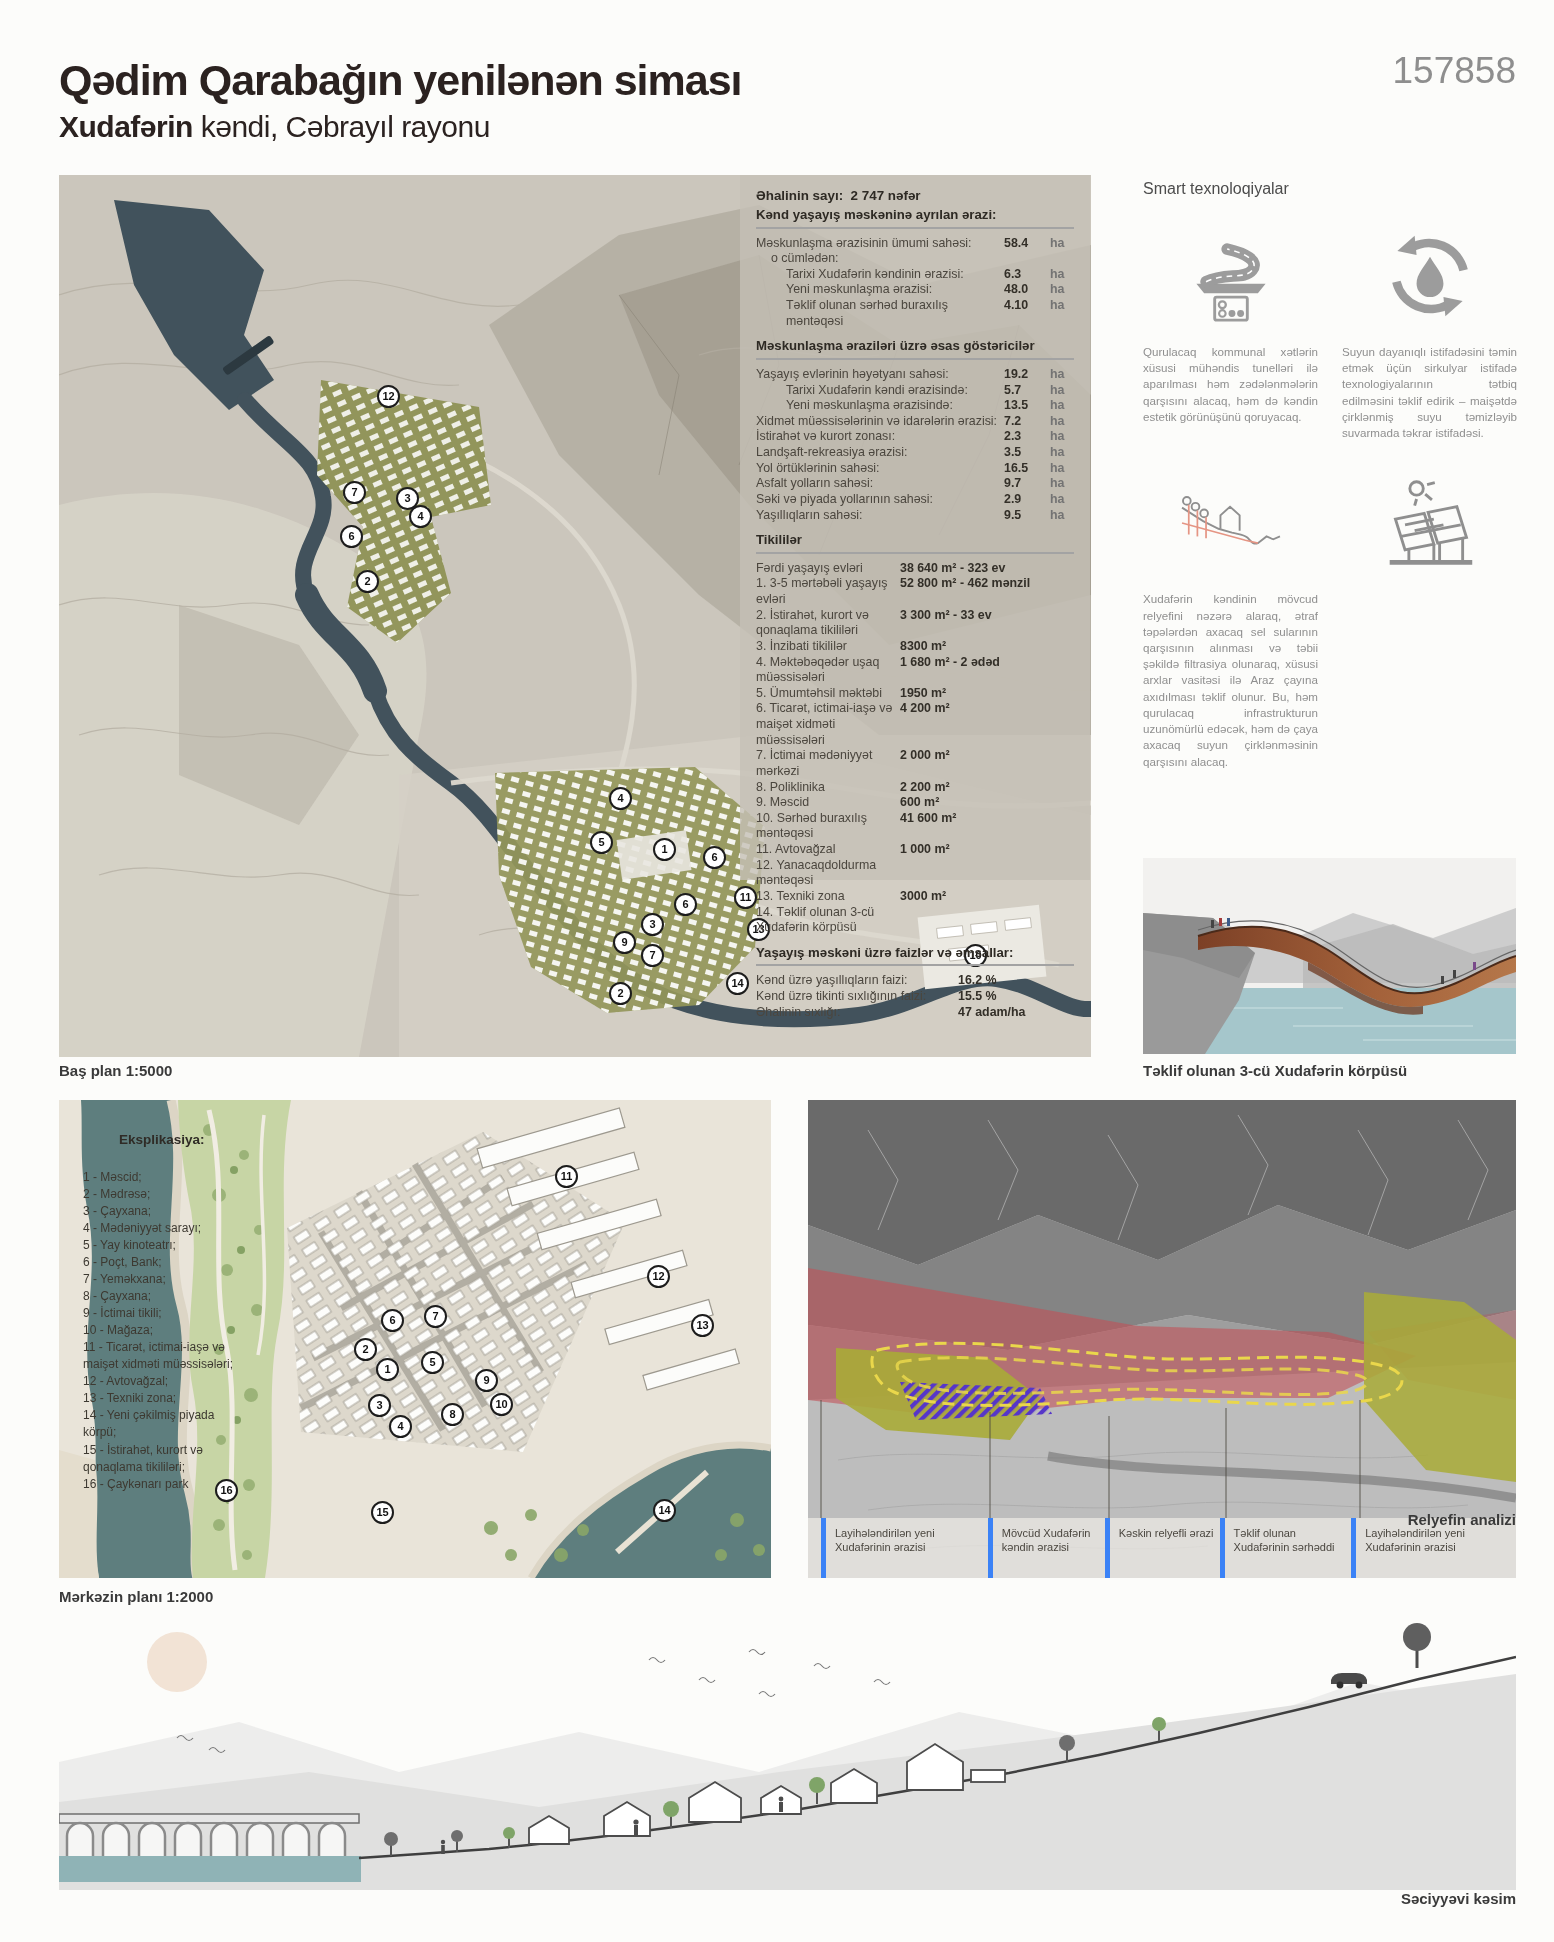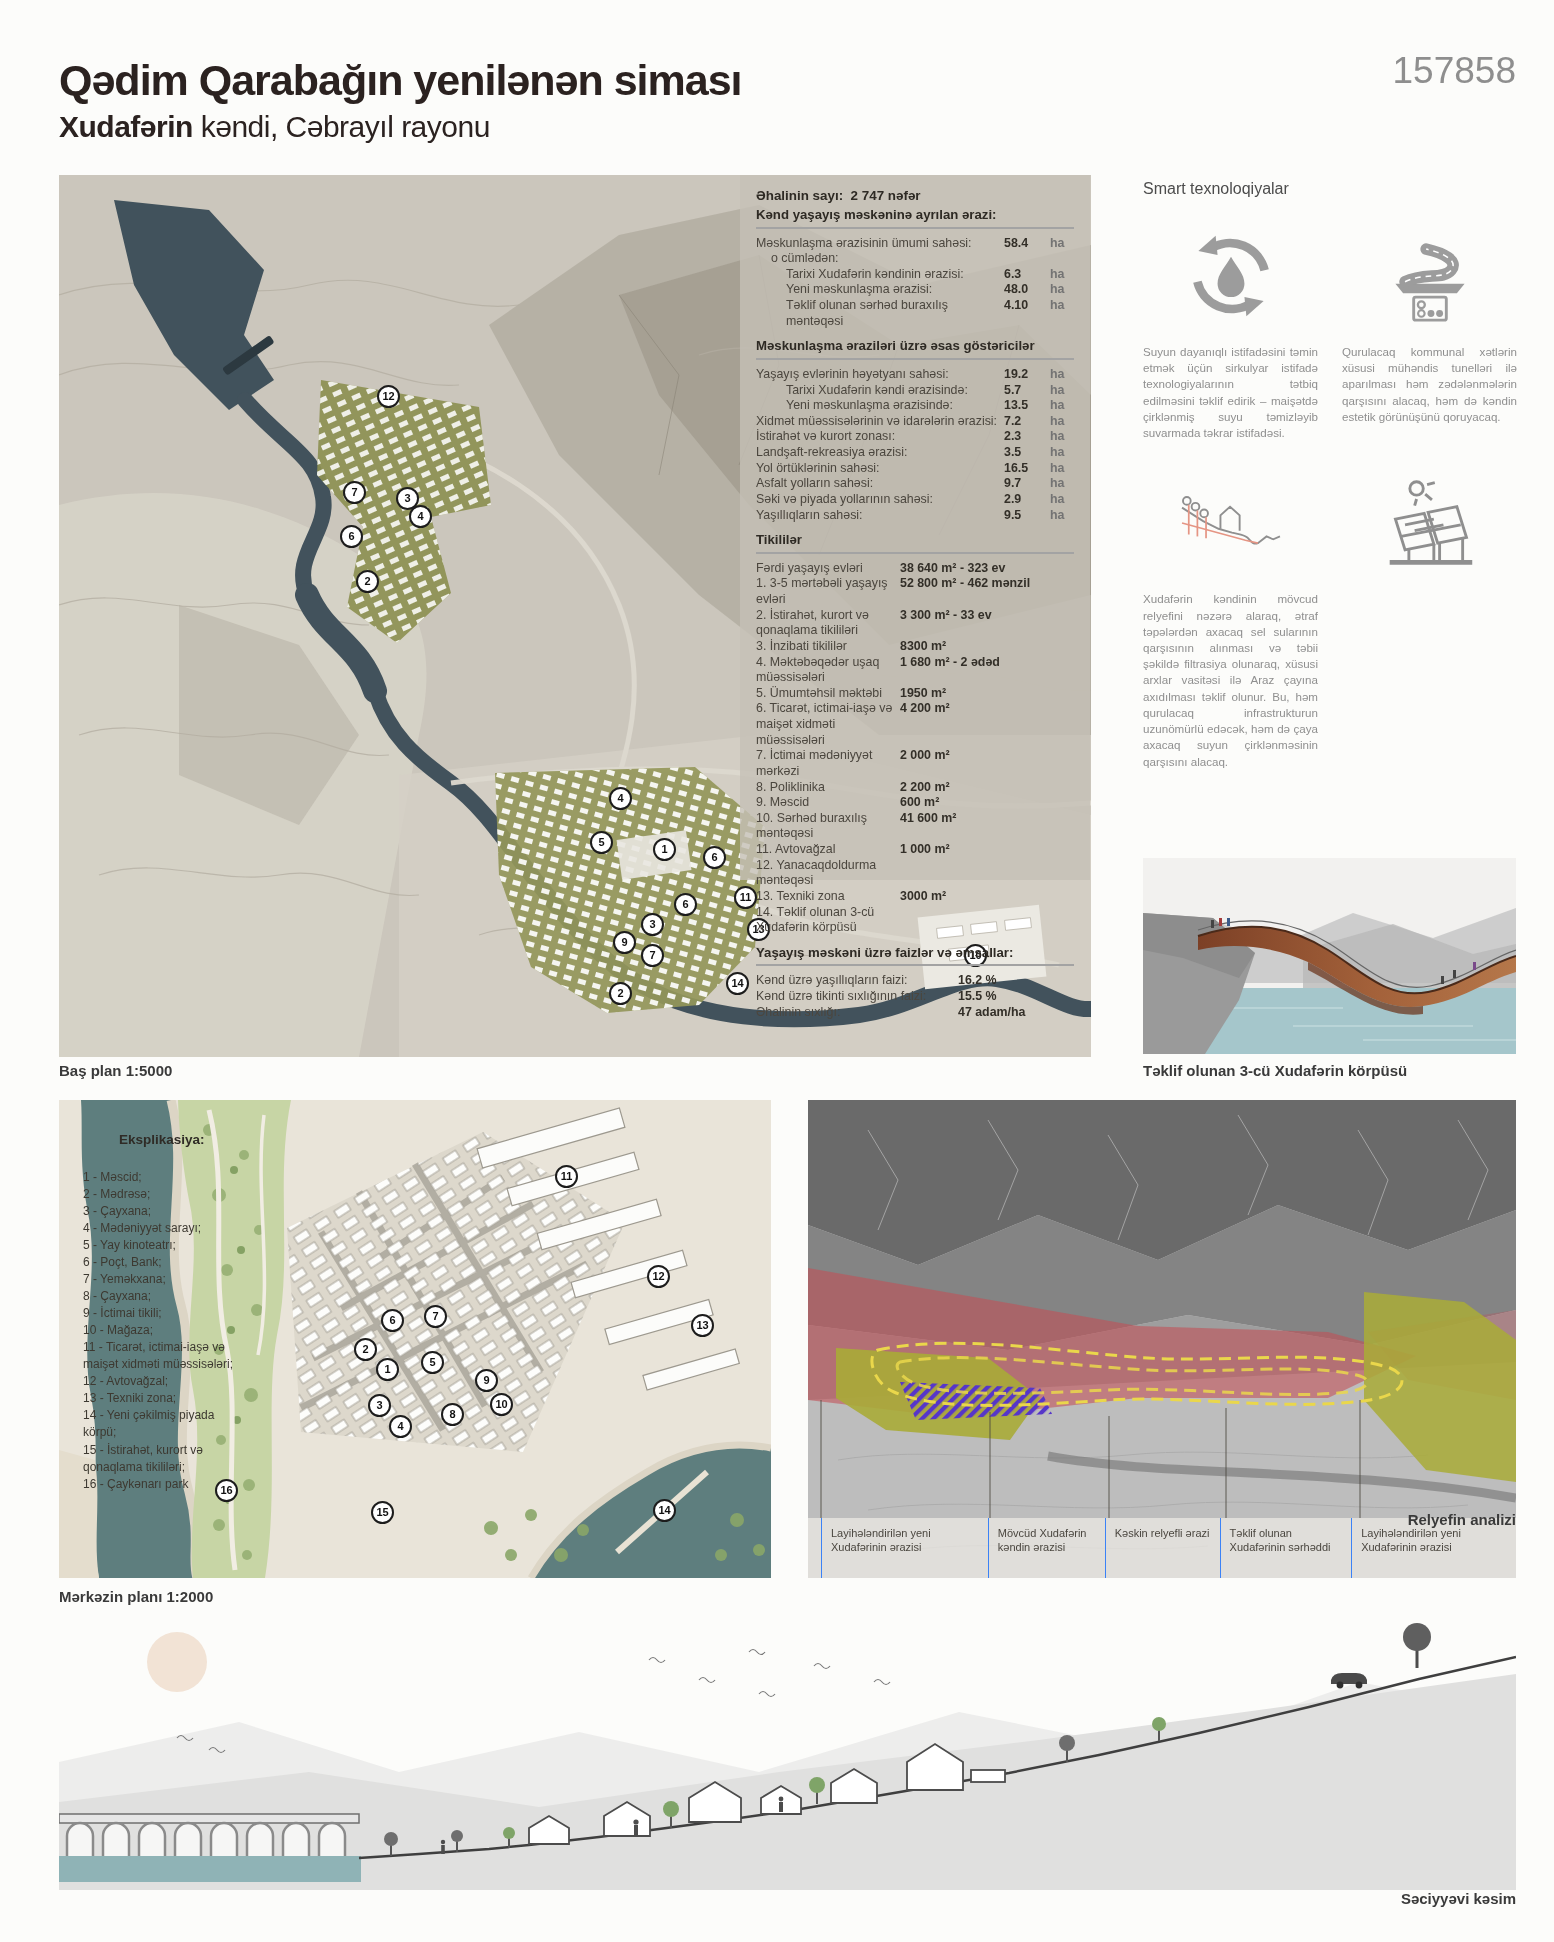--- a/index.html
+++ b/index.html
@@ -43,21 +43,21 @@
   .marker{position:absolute;width:23px;height:23px;margin:-11px 0 0 -11px;border-radius:50%;
     background:#fff;border:2px solid #1c1c1c;color:#111;font-size:11px;font-weight:700;
     display:flex;align-items:center;justify-content:center;line-height:1}
   
   #eks{position:absolute;left:24px;top:32px;width:164px}
   #eks .eks-title{font-weight:700;font-size:13.5px;color:#2f2b26;margin:0 0 22px 36px}
   #eks .eks-item{font-size:12px;line-height:1.42;color:#3d3931}
   
   .legend{position:absolute;left:0;bottom:0;width:708px;height:60px;display:flex;
     background:rgba(236,234,228,0.74)}
-  .legend-cell{border-left:1px solid #3b82f6;padding:8px 6px 0 9px;font-size:11px;
+  .legend-cell{border-left:5px solid #3b82f6;padding:8px 6px 0 9px;font-size:11px;
     line-height:1.3;color:#4a463f}
 </style>
 </head>
 <body>
 
 <div class="board">
 
   <div class="ttl">Qədim Qarabağın yenilənən siması</div>
   <div class="sub"><span class="b">Xudafərin</span><span> kəndi, Cəbrayıl rayonu</span></div>
   <div class="board-no">157858</div>
@@ -311,48 +311,48 @@
             <span class="sv" style="width: 92px;">47 adam/ha</span>
             <span class="su"></span>
           </div>
         </div>
       </div>
   </div>
 
   <div id="smart">
     <h3>Smart texnoloqiyalar</h3>
     <div class="smart-grid">
-      <div class="smart-cell">
-        <div class="ic">
-          <svg width="96" height="96" viewBox="0 0 100 100">
-            <g stroke="#9c9c9c" stroke-width="9" fill="none">
-              <path d="M30,21 A37,37 0 0 1 85,44"></path>
-              <path d="M70,79 A37,37 0 0 1 15,56"></path>
-            </g>
-            <polygon points="34,8 36,28 16,24" fill="#9c9c9c"></polygon>
-            <polygon points="66,92 64,72 84,76" fill="#9c9c9c"></polygon>
-            <path d="M50,30 C56,41 64,48 64,58 A14,14 0 1 1 36,58 C36,48 44,41 50,30 Z" fill="#9c9c9c"></path>
-          </svg>
-        </div>
-        <p>Suyun dayanıqlı istifadəsini təmin etmək üçün sirkulyar istifadə texnologiyalarının tətbiq edilməsini təklif edirik – maişətdə çirklənmiş suyu təmizləyib suvarmada təkrar istifadəsi.</p>
-      </div>
       <div class="smart-cell">
         <div class="ic">
           <svg width="96" height="96" viewBox="0 0 100 100">
             <path d="M14,58 L86,58 L78,68 L22,68 Z" fill="#9c9c9c"></path>
             <path d="M24,56 C44,46 64,54 72,44 C80,34 64,26 46,22" stroke="#9c9c9c" stroke-width="12" fill="none" stroke-linecap="round"></path>
             <path d="M24,56 C44,46 64,54 72,44 C80,34 64,26 46,22" stroke="#ffffff" stroke-width="1.6" fill="none" stroke-dasharray="6 5"></path>
             <rect x="33" y="72" width="34" height="24" rx="2" fill="none" stroke="#9c9c9c" stroke-width="3"></rect>
             <circle cx="41" cy="80" r="3.6" fill="none" stroke="#9c9c9c" stroke-width="2.4"></circle>
             <circle cx="41" cy="89" r="3.4" fill="none" stroke="#9c9c9c" stroke-width="2.2"></circle>
             <circle cx="51" cy="89" r="3.6" fill="#9c9c9c"></circle>
             <circle cx="60" cy="89" r="3.6" fill="#9c9c9c"></circle>
           </svg>
         </div>
         <p>Qurulacaq kommunal xətlərin xüsusi mühəndis tunelləri ilə aparılması həm zədələnmələrin qarşısını alacaq, həm də kəndin estetik görünüşünü qoruyacaq.</p>
+      </div>
+      <div class="smart-cell">
+        <div class="ic">
+          <svg width="96" height="96" viewBox="0 0 100 100">
+            <g stroke="#9c9c9c" stroke-width="9" fill="none">
+              <path d="M30,21 A37,37 0 0 1 85,44"></path>
+              <path d="M70,79 A37,37 0 0 1 15,56"></path>
+            </g>
+            <polygon points="34,8 36,28 16,24" fill="#9c9c9c"></polygon>
+            <polygon points="66,92 64,72 84,76" fill="#9c9c9c"></polygon>
+            <path d="M50,30 C56,41 64,48 64,58 A14,14 0 1 1 36,58 C36,48 44,41 50,30 Z" fill="#9c9c9c"></path>
+          </svg>
+        </div>
+        <p>Suyun dayanıqlı istifadəsini təmin etmək üçün sirkulyar istifadə texnologiyalarının tətbiq edilməsini təklif edirik – maişətdə çirklənmiş suyu təmizləyib suvarmada təkrar istifadəsi.</p>
       </div>
       <div class="smart-cell">
         <div class="ic">
           <svg width="110" height="96" viewBox="0 0 110 100">
             <g stroke="#8f8f8f" stroke-width="2" fill="none">
               <path d="M4,34 L26,48 L42,56 L56,60 C64,62 68,62 72,65 C76,69 78,73 83,71 L92,64 L99,67 L106,64"></path>
               <path d="M44,56 L44,42 L54,33 L64,42 L64,58"></path>
               <circle cx="9" cy="27" r="4"></circle>
                 <circle cx="18" cy="33" r="4"></circle>
                 <circle cx="27" cy="40" r="4"></circle>

